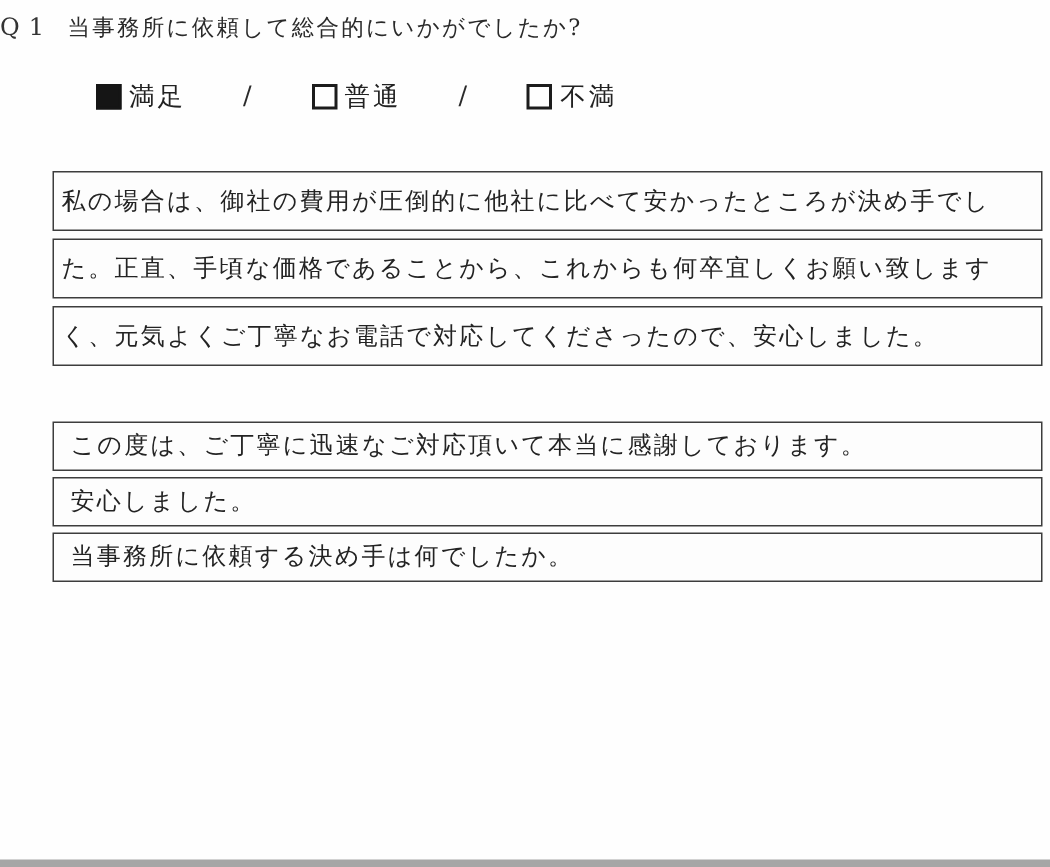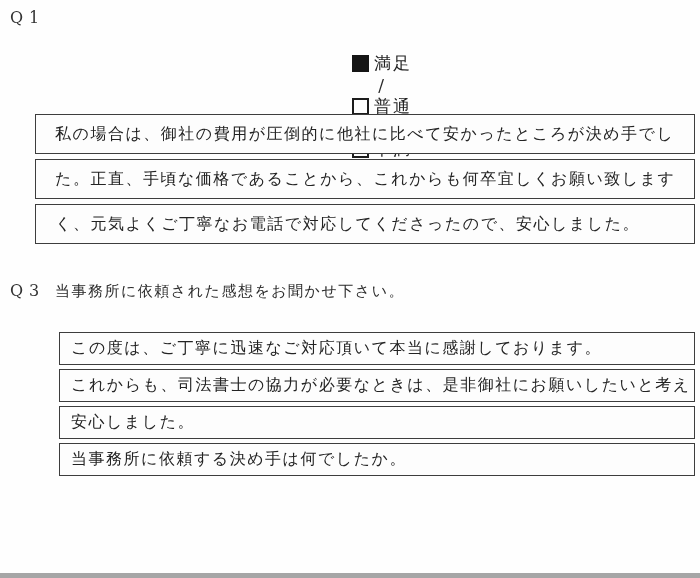--- a/index.html
+++ b/index.html
@@ -9,21 +9,20 @@
     height: 578px;
     background: #fefefe;
     overflow: hidden;
     font-family: "DejaVu Serif", "Liberation Serif", serif;
     color: #222222;
   }
   .q-section { position: relative; }
   .q-heading {
     display: flex;
     align-items: baseline;
-    padding-left: 10px;
     font-size: 15px;
     letter-spacing: 1.5px;
     line-height: 20px;
     color: #2a2a2a;
   }
   .q-id {
     flex: 0 0 auto;
     width: 45px;
     letter-spacing: 6px;
     font-size: 16px;
@@ -32,21 +31,20 @@
   .q-text { white-space: nowrap; }
 
   
   .options-row {
     display: flex;
     align-items: center;
     margin: 24px 0 0 64px;
     height: 24px;
     font-size: 17px;
     letter-spacing: 2px;
-    flex-direction: column;
   }
   .option { display: flex; align-items: center; }
   .cbx {
     display: inline-block;
     width: 13px;
     height: 13px;
     border: 2px solid #1c1c1c;
     margin-right: 5px;
     background: #fefefe;
   }
@@ -60,33 +58,32 @@
   
   .answer-box {
     margin-left: 35px;
     width: 660px;
     box-sizing: border-box;
   }
   .answer-row {
     box-sizing: border-box;
     border: 1px solid #3d3d3d;
     background: #fdfdfd;
-    padding: 9px 11px 10px 19px;
+    padding: 9px 11px 10px 5px;
     margin-bottom: 5px;
     font-size: 16px;
     line-height: 19px;
     letter-spacing: 1.5px;
     white-space: nowrap;
     overflow: hidden;
     color: #232323;
   }
   .answer-box.compact .answer-row {
     padding: 5px 11px 7px 11px;
     margin-bottom: 4px;
-    margin-left: 24px;
   }
   .answer-row:last-child { margin-bottom: 0; }
 
   .sec-q1 { padding-top: 8px; }
   .sec-q2 { margin-top: 38px; }
   .sec-q2 .answer-box { margin-top: 28px; }
   .sec-q3 { margin-top: 37px; }
   .sec-q3 .answer-box { margin-top: 31px; }
 
   .bottom-scan-edge {
@@ -99,20 +96,21 @@
   }
 </style>
 </head>
 <body>
 
 <div class="page">
 
   <div class="q-section sec-q1">
     <div class="q-heading">
       <span class="q-id">Q1</span>
+      <span class="q-text">当事務所に依頼して総合的にいかがでしたか?</span>
     </div>
     <div class="options-row">
       <span class="option">
         <span class="cbx filled"></span>
         <span>満足</span>
       </span>
       <span class="slash">/</span>
       <span class="option">
         <span class="cbx"></span>
         <span>普通</span>
@@ -133,30 +131,23 @@
       <div class="answer-row">
         <span>た。正直、手頃な価格であることから、これからも何卒宜しくお願い致します</span>
       </div>
       <div class="answer-row">
         <span>く、元気よくご丁寧なお電話で対応してくださったので、安心しました。</span>
       </div>
     </div>
   </div>
 
   <div class="q-section sec-q3">
-    <div class="q-heading">
-      <span class="q-id">Q3</span>
-      <span class="q-text">当事務所に依頼された感想をお聞かせ下さい。</span>
-    </div>
     <div class="answer-box compact">
       <div class="answer-row">
         <span>この度は、ご丁寧に迅速なご対応頂いて本当に感謝しております。</span>
-      </div>
-      <div class="answer-row">
-        <span>これからも、司法書士の協力が必要なときは、是非御社にお願いしたいと考え</span>
       </div>
       <div class="answer-row">
         <span>安心しました。</span>
       </div>
       <div class="answer-row">
         <span>当事務所に依頼する決め手は何でしたか。</span>
       </div>
     </div>
   </div>
 

